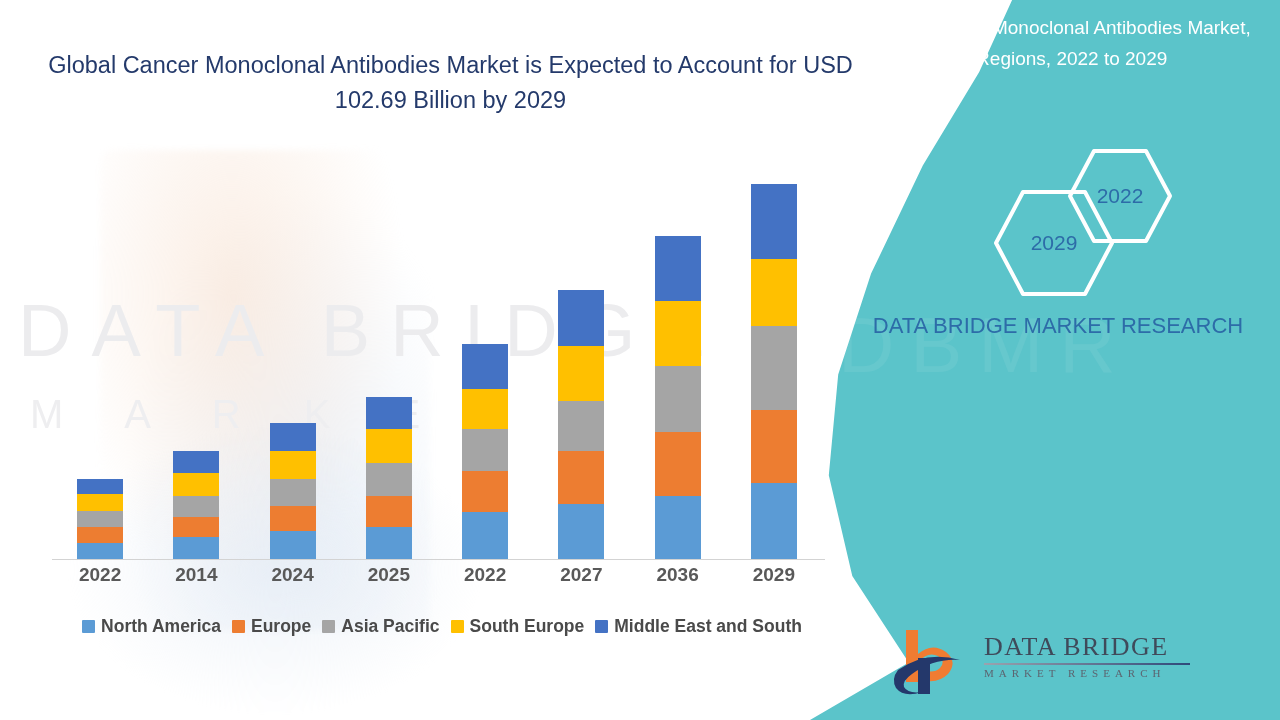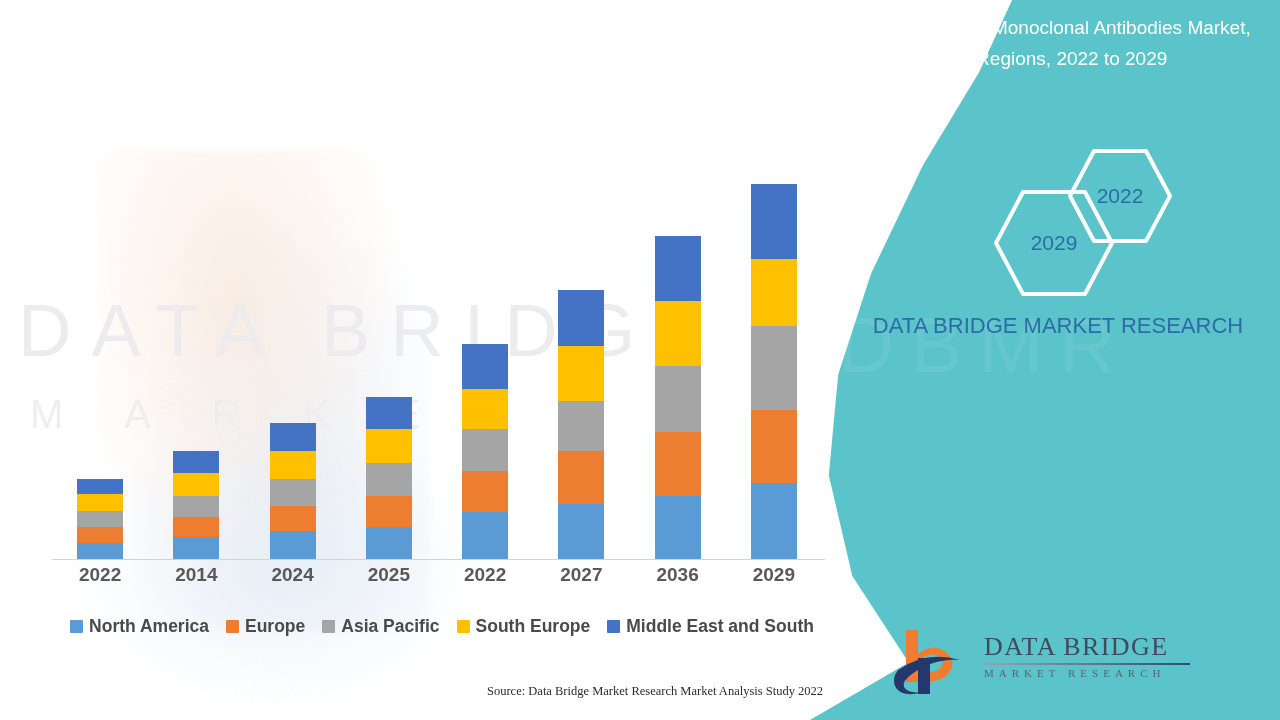--- a/index.html
+++ b/index.html
@@ -65,21 +65,21 @@
     display:flex;justify-content:space-around;
   }
   .xlabel{
     width:96px;text-align:center;
     font-size:19px;font-weight:bold;color:#595959;
   }
 
   
   .legend{
     position:absolute;left:52px;top:616px;width:780px;
-    display:flex;align-items:center;justify-content:center;gap:17px;
+    display:flex;align-items:center;justify-content:center;gap:11px;
   }
   .legend-item{display:flex;align-items:center;gap:6px;}
   .legend-swatch{width:13px;height:13px;display:inline-block;border-radius:1px;}
   .legend-label{font-size:17.5px;font-weight:bold;color:#4a4a4a;white-space:nowrap;}
 
   
   .footer{
     position:absolute;left:0;top:684px;width:870px;height:24px;
     font-family:"Liberation Serif", serif;
     font-size:12.5px;color:#2c2c2c;
@@ -147,20 +147,21 @@
 
 <div class="page">
 
   <div class="wm-wrap">
     <div class="wm-b"></div>
     <div class="wm-b2"></div>
     <div class="wm-text">DATA BRIDGE</div>
     <div class="wm-text2">M A R K E T   R E S E A R C H</div>
   </div>
 
+  <div class="headline">Global Cancer Monoclonal Antibodies Market is Expected to Account for USD 102.69 Billion by 2029</div>
 
   <div class="chart">
     <div class="plot">
       <div class="bars" id="bars">
           <div class="bar-col">
             <div class="bar">
               <div class="seg" style="height: 15px; background: rgb(68, 114, 196);"></div>
               <div class="seg" style="height: 17px; background: rgb(255, 192, 0);"></div>
               <div class="seg" style="height: 16px; background: rgb(165, 165, 165);"></div>
               <div class="seg" style="height: 16px; background: rgb(237, 125, 49);"></div>
@@ -262,21 +263,20 @@
         <span class="legend-swatch" style="background: rgb(255, 192, 0);"></span>
         <span class="legend-label">South Europe</span>
       </div>
       <div class="legend-item">
         <span class="legend-swatch" style="background: rgb(68, 114, 196);"></span>
         <span class="legend-label">Middle East and South</span>
       </div>
     </div>
 
   <div class="footer">
-    <div class="footer-right">Source: Data Bridge Market Research Market Analysis Study 2022</div>
   </div>
 
   <div class="panel">
     <div class="panel-bg"></div>
     <div class="panel-wm">DBMR</div>
     <div class="panel-title">Global Cancer Monoclonal Antibodies Market, By Regions, 2022 to 2029</div>
 
     <div class="hexes">
       <div class="hex hex-2029">
         <svg width="124" height="110" viewBox="0 0 124 110" aria-hidden="true">

